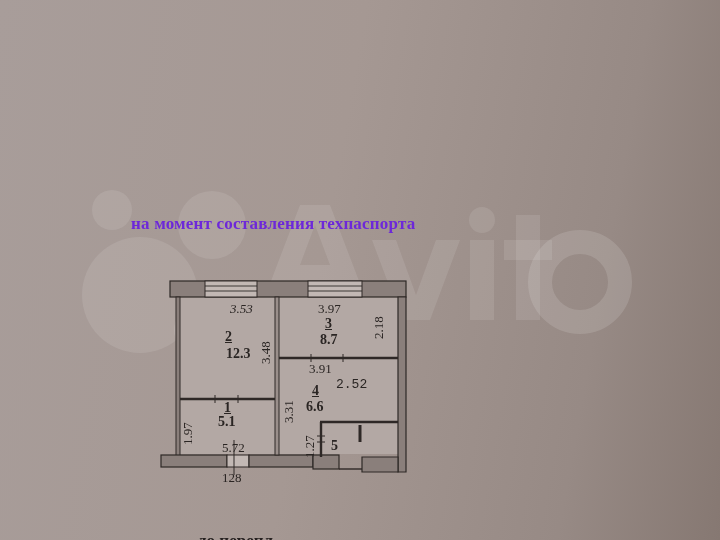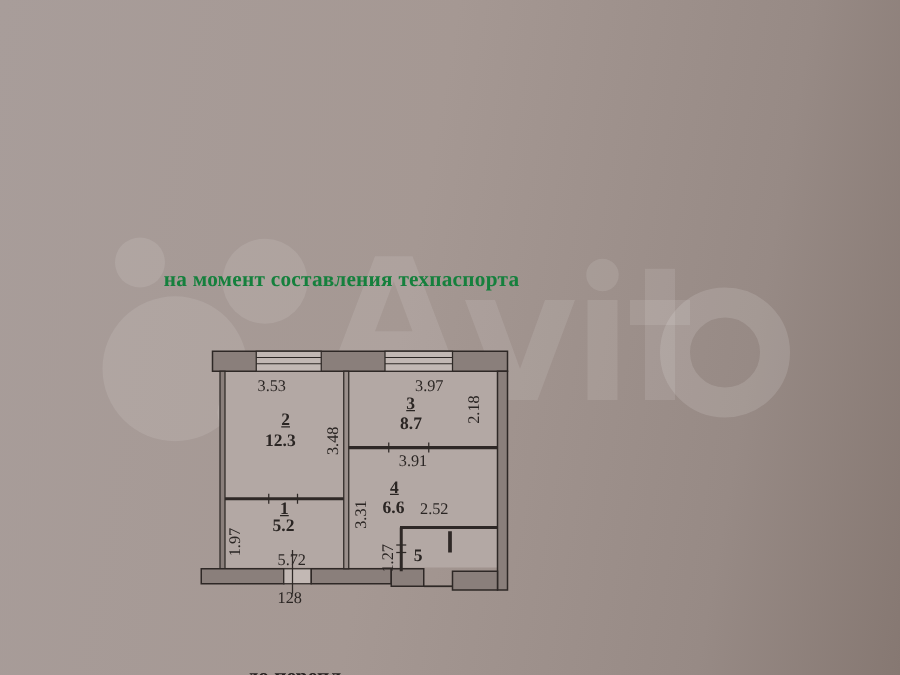--- a/index.html
+++ b/index.html
@@ -24,21 +24,21 @@
       left: 0; top: 0;
       width: 720px; height: 540px;
       pointer-events: none;
     }
     .heading {
       position: absolute;
       left: 131px;
       top: 214px;
       font-size: 17px;
       font-weight: bold;
-      color: #15803d;
+      color: #6d28d9;
       letter-spacing: 0.2px;
       white-space: nowrap;
     }
     .bottom-heading {
       position: absolute;
       left: 198px;
       top: 531px;
       font-size: 17px;
       font-weight: bold;
       color: #262120;
@@ -138,38 +138,38 @@
 
     <line x1="320" y1="422" x2="398" y2="422" stroke="#2e2826" stroke-width="2.4"></line>
     <line x1="321" y1="422" x2="321" y2="457" stroke="#2e2826" stroke-width="2.4"></line>
     <line x1="360" y1="425" x2="360" y2="442" stroke="#2e2826" stroke-width="3"></line>
     <line x1="317" y1="436" x2="325" y2="436" stroke="#2e2826" stroke-width="1"></line>
     <line x1="317" y1="442" x2="325" y2="442" stroke="#2e2826" stroke-width="1"></line>
 
     <line x1="234" y1="440" x2="234" y2="475" stroke="#2e2826" stroke-width="1"></line>
   </svg>
 
-  <div class="lbl" style="left:206px; top:302px;">3.53</div>
+  <div class="lbl" style="left:230px; top:302px;font-style:italic;">3.53</div>
   <div class="lbl num" style="left:225px; top:330px;">2</div>
-  <div class="lbl bold" style="left:212px; top:347px;">12.3</div>
+  <div class="lbl bold" style="left:226px; top:347px;">12.3</div>
   <div class="lbl vert" style="left:259px; top:364px;">3.48</div>
 
-  <div class="lbl" style="left:318px; top:302px;margin-left:14px;">3.97</div>
+  <div class="lbl" style="left:318px; top:302px;">3.97</div>
   <div class="lbl num" style="left:325px; top:317px;">3</div>
   <div class="lbl bold" style="left:320px; top:333px;">8.7</div>
   <div class="lbl vert" style="left:372px; top:339px;">2.18</div>
 
-  <div class="lbl" style="left:319px; top:362px;">3.91</div>
+  <div class="lbl" style="left:309px; top:362px;">3.91</div>
   <div class="lbl num" style="left:312px; top:384px;">4</div>
   <div class="lbl bold" style="left:306px; top:400px;">6.6</div>
-  <div class="lbl" style="left:336px; top:400px;">2.52</div>
+  <div class="lbl" style="left:336px; top:378px;font-family:Liberation Mono, monospace;">2.52</div>
   <div class="lbl vert" style="left:282px; top:423px;">3.31</div>
 
   <div class="lbl num" style="left:224px; top:401px;">1</div>
-  <div class="lbl bold" style="left:218px; top:415px;">5.2</div>
+  <div class="lbl bold" style="left:218px; top:415px;">5.1</div>
   <div class="lbl vert" style="left:181px; top:445px;">1.97</div>
   <div class="lbl" style="left:222px; top:441px;">5.72</div>
 
   <div class="lbl bold" style="left:331px; top:439px;">5</div>
   <div class="lbl vert" style="left:303px; top:458px;">1.27</div>
 
   <div class="lbl" style="left:222px; top:471px;text-align:center;">128</div>
 
   <div class="bottom-heading">до перепл</div>
 </div>

